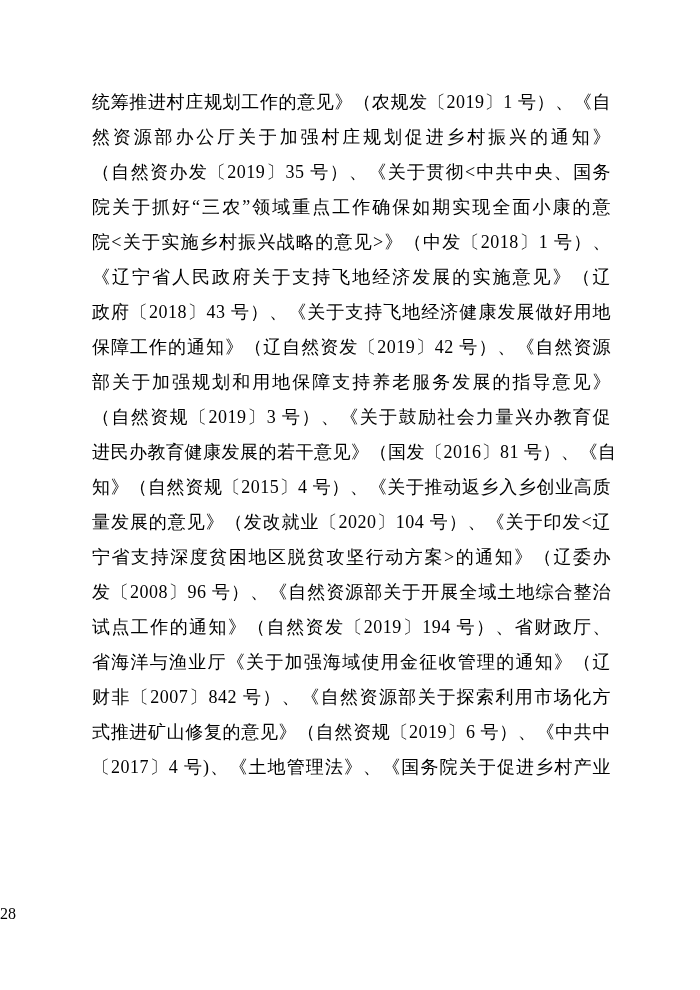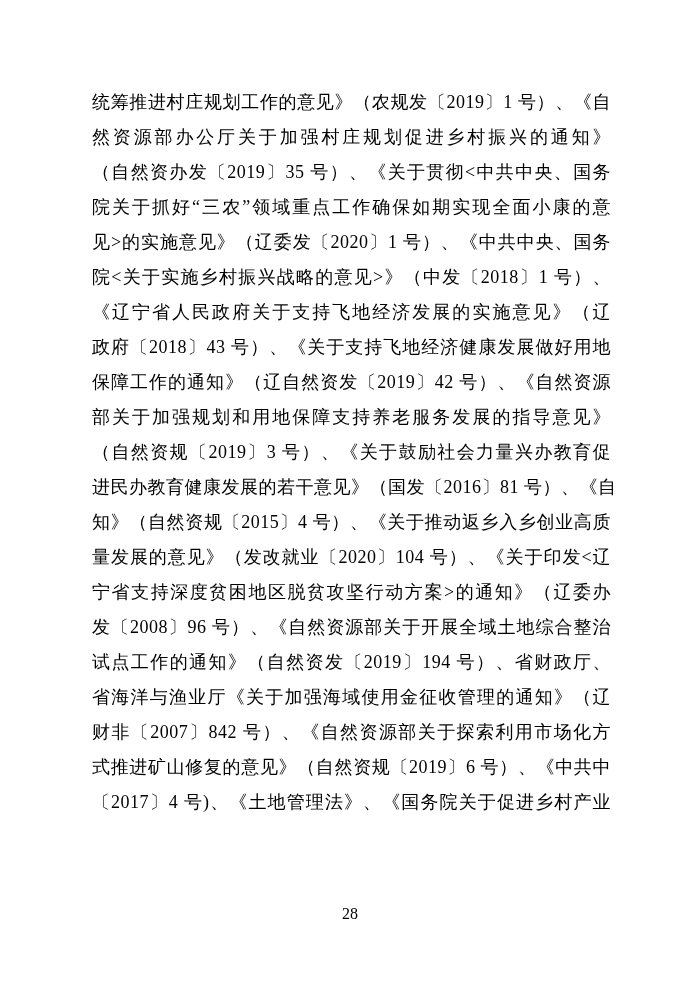--- a/index.html
+++ b/index.html
@@ -31,36 +31,35 @@
     text-align-last: justify;
     text-justify: inter-character;
     letter-spacing: 0.5px;
     color: #000000;
   }
   .page-number {
     position: absolute;
     top: 903px;
     left: 0;
     width: 700px;
-    text-align: center;
+    text-align: left;
     font-size: 16px;
     line-height: 22px;
     color: #000000;
   }
 </style>
 </head>
 <body>
 
 <div class="page">
   <div class="text-block">
       <div class="text-line">统筹推进村庄规划工作的意见》（农规发〔2019〕1 号）、《自</div>
       <div class="text-line">然资源部办公厅关于加强村庄规划促进乡村振兴的通知》</div>
       <div class="text-line">（自然资办发〔2019〕35 号）、《关于贯彻&lt;中共中央、国务</div>
       <div class="text-line">院关于抓好“三农”领域重点工作确保如期实现全面小康的意</div>
-      <div class="text-line">见&gt;的实施意见》（辽委发〔2020〕1 号）、《中共中央、国务</div>
       <div class="text-line">院&lt;关于实施乡村振兴战略的意见&gt;》（中发〔2018〕1 号）、</div>
       <div class="text-line">《辽宁省人民政府关于支持飞地经济发展的实施意见》（辽</div>
       <div class="text-line">政府〔2018〕43 号）、《关于支持飞地经济健康发展做好用地</div>
       <div class="text-line">保障工作的通知》（辽自然资发〔2019〕42 号）、《自然资源</div>
       <div class="text-line">部关于加强规划和用地保障支持养老服务发展的指导意见》</div>
       <div class="text-line">（自然资规〔2019〕3 号）、《关于鼓励社会力量兴办教育促</div>
       <div class="text-line">进民办教育健康发展的若干意见》（国发〔2016〕81 号）、《自</div>
       <div class="text-line">知》（自然资规〔2015〕4 号）、《关于推动返乡入乡创业高质</div>
       <div class="text-line">量发展的意见》（发改就业〔2020〕104 号）、《关于印发&lt;辽</div>
       <div class="text-line">宁省支持深度贫困地区脱贫攻坚行动方案&gt;的通知》（辽委办</div>

